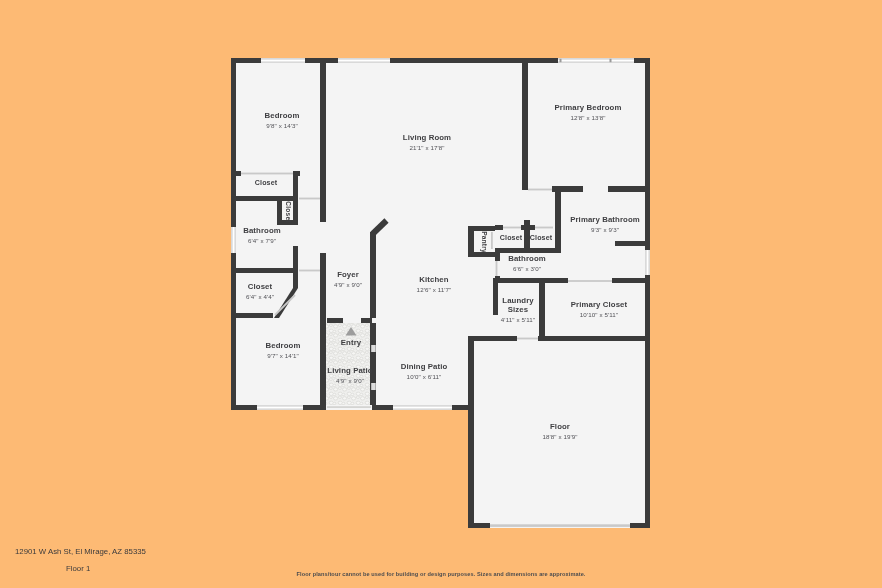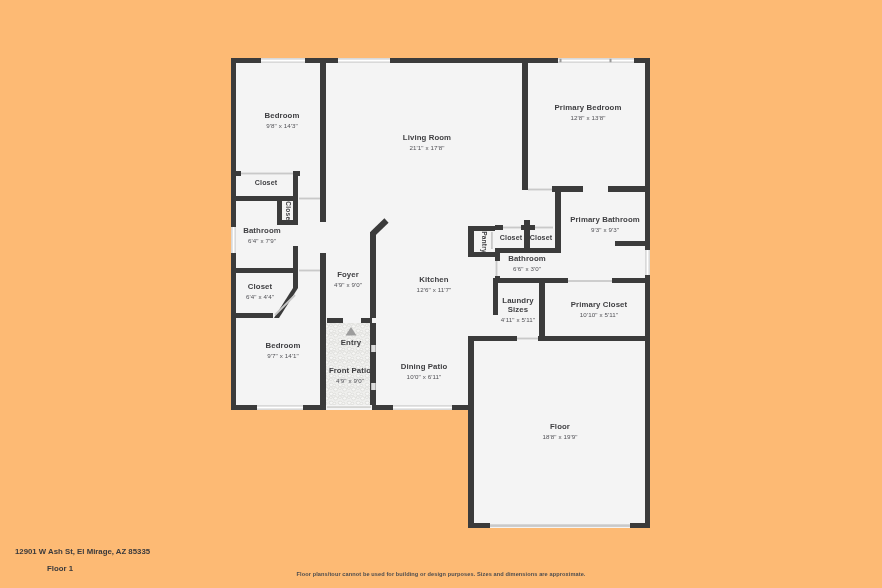--- a/index.html
+++ b/index.html
@@ -11,24 +11,24 @@
   .room-label{
     position:absolute;transform:translate(-50%,-50%);
     text-align:center;color:#3e3e41;white-space:nowrap;z-index:2;
   }
   .rname{font-size:7.8px;font-weight:700;line-height:1.15;letter-spacing:.1px;}
   .rdims{font-size:6.2px;font-weight:400;color:#515156;margin-top:1.5px;letter-spacing:.1px;}
   .room-label.small .rname{font-size:7.1px;}
   .room-label.vert .rname{writing-mode:vertical-rl;font-size:6.6px;letter-spacing:.2px;}
   .room-label.narrow{white-space:normal;width:52px;}
   .footer-address{
-    position:absolute;left:15px;top:547px;font-size:7.8px;font-weight:700;color:#3a3a3c;z-index:2;
+    position:absolute;left:15px;top:547px;font-size:7.8px;font-weight:400;color:#3a3a3c;z-index:2;
   }
   .footer-floor{
-    position:absolute;left:7px;top:564px;font-size:7.8px;font-weight:700;color:#3a3a3c;z-index:2;padding-left:40px;
+    position:absolute;left:26px;top:564px;font-size:7.8px;font-weight:400;color:#3a3a3c;z-index:2;padding-left:40px;
   }
   .footer-disclaimer{
     position:absolute;left:0;top:571px;width:882px;text-align:center;
     font-size:5.6px;font-weight:700;color:#4c4c4e;letter-spacing:.1px;z-index:2;
   }
 </style>
 </head>
 <body>
 
 <div id="canvas">
@@ -193,21 +193,21 @@
     <div class="rdims">9'7" x 14'1"</div>
   </div>
   <div class="room-label" style="left:348px;top:280px">
     <div class="rname">Foyer</div>
     <div class="rdims">4'9" x 9'0"</div>
   </div>
   <div class="room-label" style="left:351px;top:343px">
     <div class="rname">Entry</div>
   </div>
   <div class="room-label" style="left:350px;top:376px">
-    <div class="rname">Front Patio</div>
+    <div class="rname">Living Patio</div>
     <div class="rdims">4'9" x 9'0"</div>
   </div>
   <div class="room-label" style="left:434px;top:285px">
     <div class="rname">Kitchen</div>
     <div class="rdims">12'6" x 11'7"</div>
   </div>
   <div class="room-label" style="left:424px;top:372px">
     <div class="rname">Dining Patio</div>
     <div class="rdims">10'0" x 6'11"</div>
   </div>

